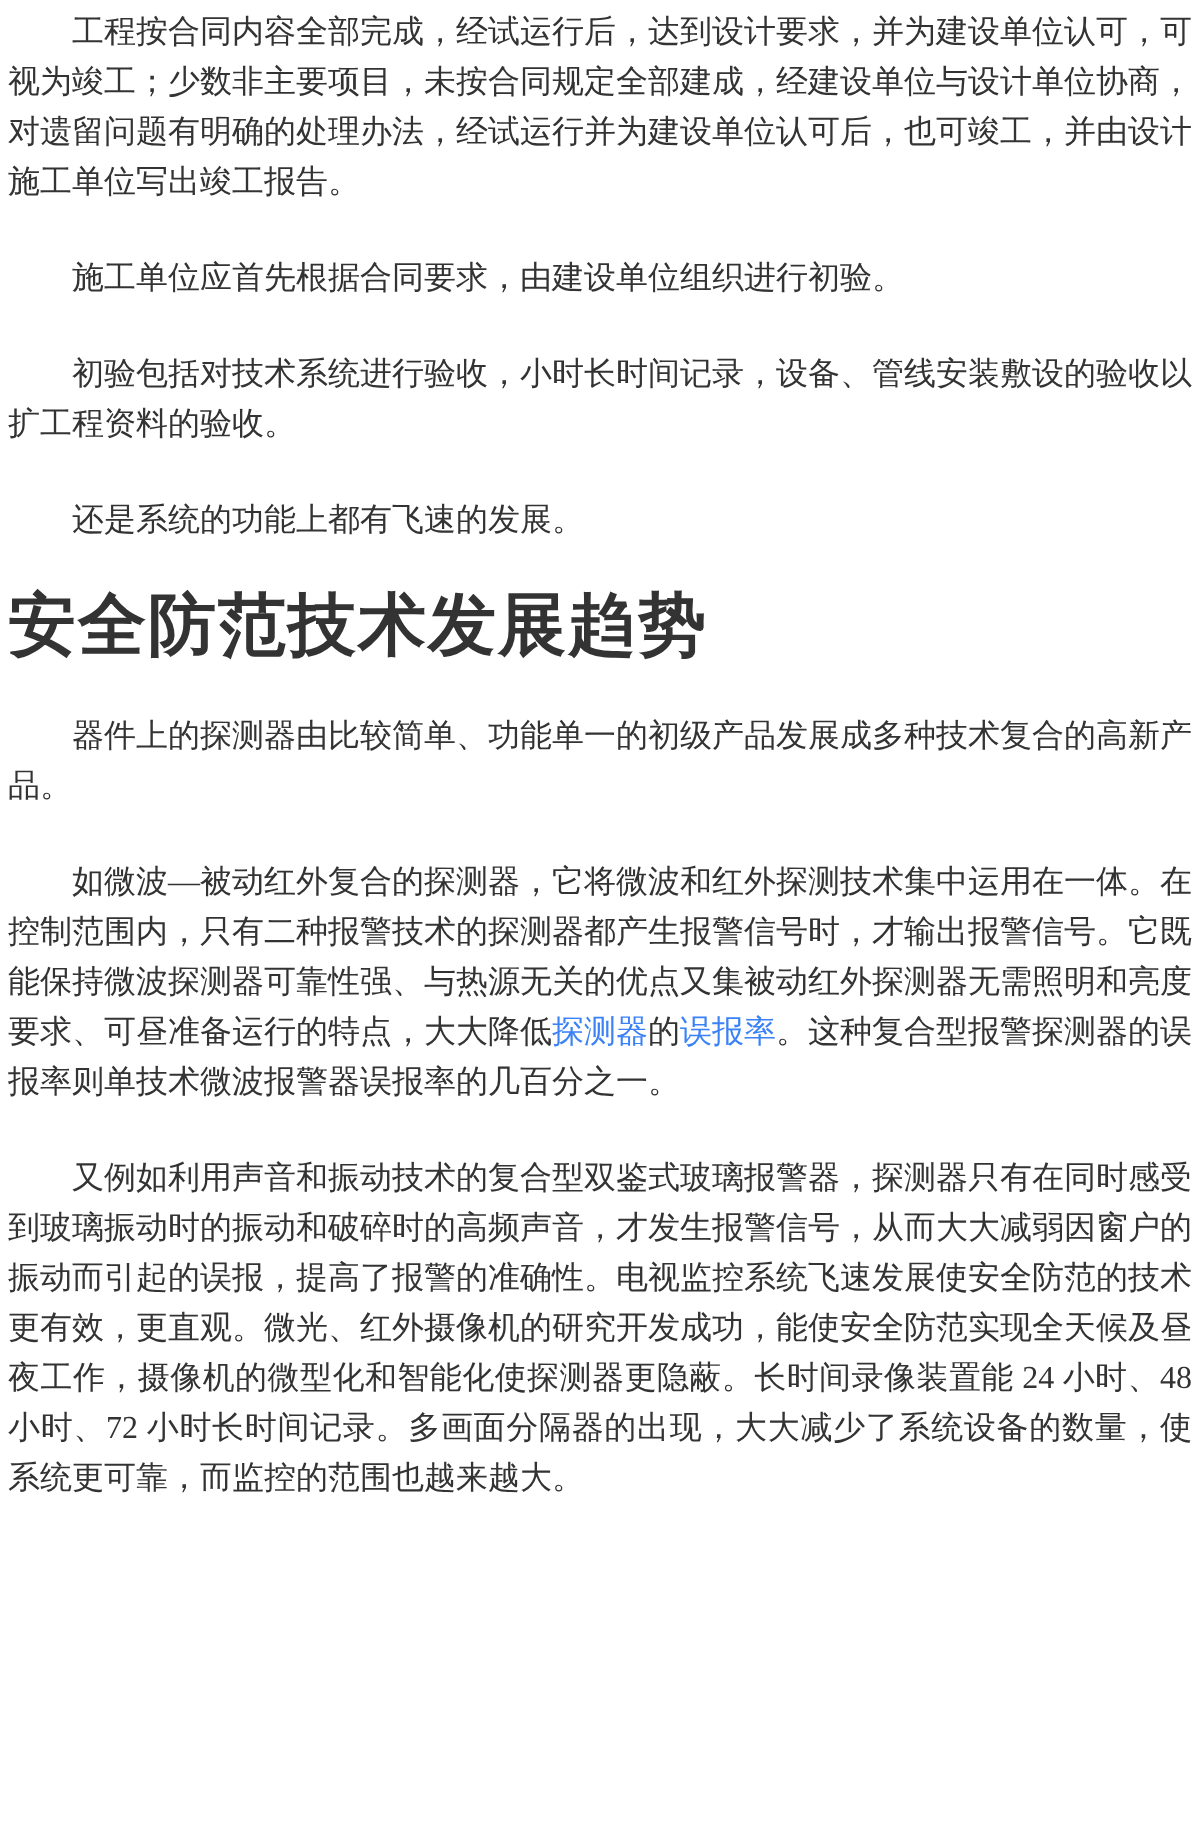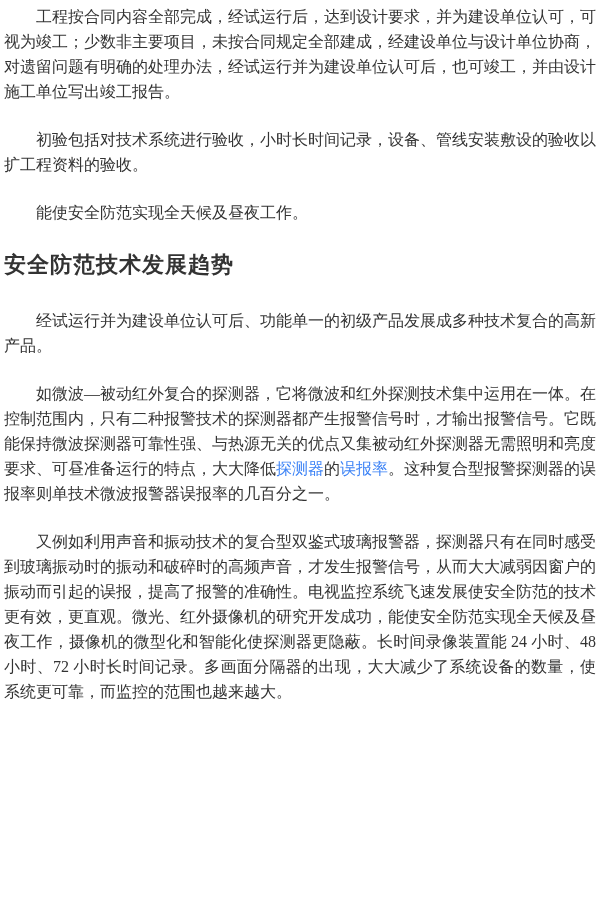--- a/index.html
+++ b/index.html
@@ -24,21 +24,21 @@
   }
   .article p {
     margin: 23px 0;
     text-indent: 2em;
   }
   .article p.first {
     margin-top: 4px;
   }
   .article h2 {
     font-family: "Liberation Sans", "DejaVu Sans", sans-serif;
-    font-size: 22px;
+    font-size: 34px;
     line-height: 34px;
     font-weight: 700;
     color: #333333;
     letter-spacing: 1px;
     margin: 20px 0 26px 0;
     text-indent: 0;
   }
   a.term-link {
     color: #3b82f6;
     text-decoration: none;
@@ -46,30 +46,31 @@
   }
 </style>
 </head>
 <body>
 
 <div class="article">
 
   <p class="first">工程按合同内容全部完成，经试运行后，达到设计要求，并为建设单位认可，可视为竣工；少数非主要项目，未按合同规定全部建成，经建设单位与设计单位协商，对遗留问题有明确的处理办法，经试运行并为建设单位认可后，也可竣工，并由设计施工单位写出竣工报告。</p>
 
 
+  <p>施工单位应首先根据合同要求，由建设单位组织进行初验。</p>
 
   <p>初验包括对技术系统进行验收，小时长时间记录，设备、管线安装敷设的验收以扩工程资料的验收。</p>
 
 
-  <p>能使安全防范实现全天候及昼夜工作。</p>
+  <p>还是系统的功能上都有飞速的发展。</p>
 
   <h2>安全防范技术发展趋势</h2>
 
 
-  <p>经试运行并为建设单位认可后、功能单一的初级产品发展成多种技术复合的高新产品。</p>
+  <p>器件上的探测器由比较简单、功能单一的初级产品发展成多种技术复合的高新产品。</p>
 
   <p>
     <span>如微波—被动红外复合的探测器，它将微波和红外探测技术集中运用在一体。在控制范围内，只有二种报警技术的探测器都产生报警信号时，才输出报警信号。它既能保持微波探测器可靠性强、与热源无关的优点又集被动红外探测器无需照明和亮度要求、可昼准备运行的特点，大大降低</span><a class="term-link" href="#">探测器</a><span>的</span><a class="term-link" href="#">误报率</a><span>。这种复合型报警探测器的误报率则单技术微波报警器误报率的几百分之一。</span>
   </p>
 
   <p>又例如利用声音和振动技术的复合型双鉴式玻璃报警器，探测器只有在同时感受到玻璃振动时的振动和破碎时的高频声音，才发生报警信号，从而大大减弱因窗户的振动而引起的误报，提高了报警的准确性。电视监控系统飞速发展使安全防范的技术更有效，更直观。微光、红外摄像机的研究开发成功，能使安全防范实现全天候及昼夜工作，摄像机的微型化和智能化使探测器更隐蔽。长时间录像装置能 24 小时、48 小时、72 小时长时间记录。多画面分隔器的出现，大大减少了系统设备的数量，使系统更可靠，而监控的范围也越来越大。</p>
 
 </div>
 
 </body></html>

